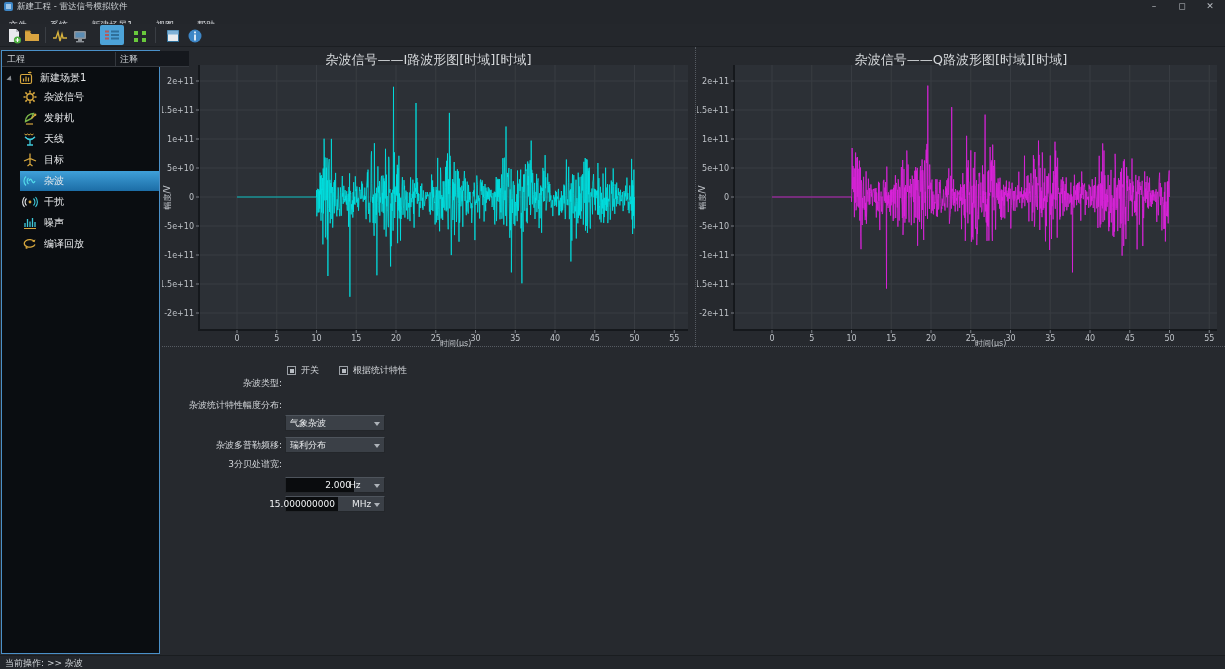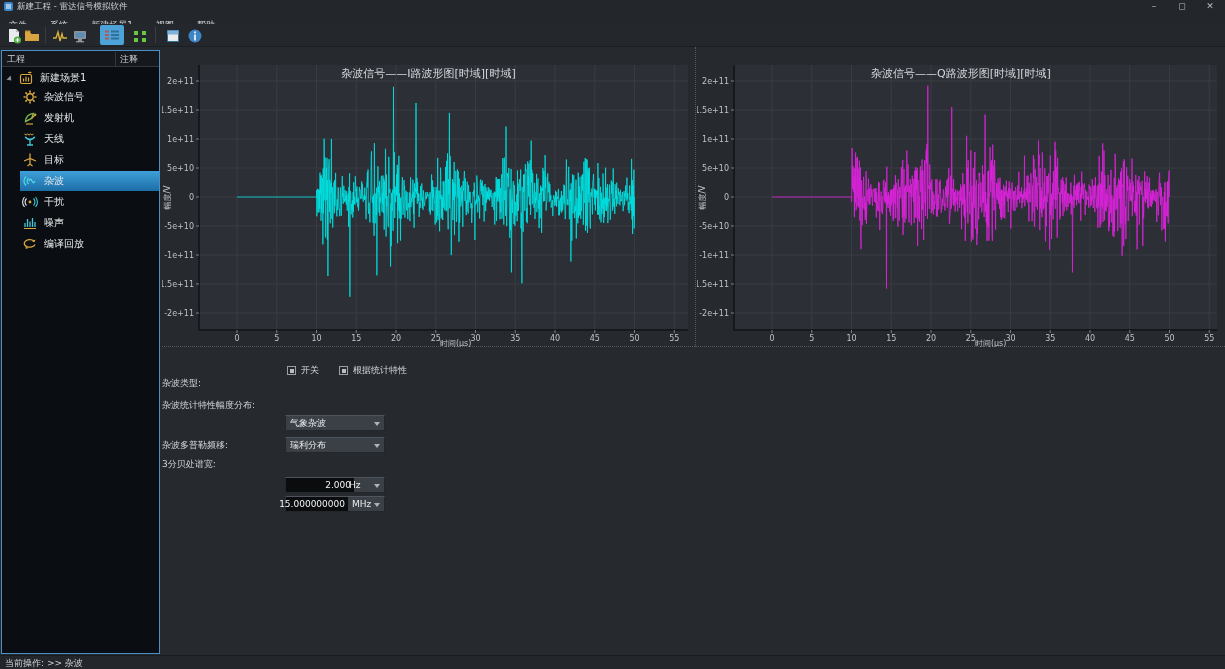--- a/index.html
+++ b/index.html
@@ -24,46 +24,46 @@
   .tbtn { position:absolute; top:2px; width:20px; height:19px; }
   .tbtn svg { position:absolute; left:1px; top:1px; }
   .tbtn.selected { background:#4da3d8; border-radius:2px; width:24px; height:20px; top:1px; }
   .tsep { position:absolute; top:3px; width:1px; height:16px; background:#3a3e44; }
 
   
   .main { position:absolute; left:0; top:47px; width:1225px; height:608px; background:#26292e; }
 
   
   .sidebar { position:absolute; left:1px; top:3px; width:159px; height:604px; background:#0a0d11; border:1px solid #4a90c8; }
-  .tree-header { position:absolute; left:0; top:0; width:157px; height:16px; background:#15181d; border-bottom:1px solid #34383e; }
+  .tree-header { position:absolute; left:0; top:0; width:187px; height:16px; background:#15181d; border-bottom:1px solid #34383e; }
   .tree-header .col { position:absolute; top:0; font-size:9px; line-height:16px; color:#cfd3d7; }
   .col1 { left:5px; } .col2 { left:118px; }
   .hdr-div { position:absolute; left:113px; top:1px; width:1px; height:14px; background:#34383e; }
   .trow { position:absolute; left:18px; width:139px; height:20px; }
   .trow .ticon { position:absolute; left:2px; top:2px; width:16px; height:16px; }
   .trow .tlabel { position:absolute; left:24px; top:0; font-size:10px; line-height:20px; color:#e8eaec; white-space:nowrap; }
   .trow.root { left:2px; width:155px; }
   .trow.root .ticon { left:14px; }
   .trow.root .tlabel { left:36px; }
   .trow.selected { background:linear-gradient(#3fa0d9,#1c6da6); }
   .expander { position:absolute; left:4px; top:8px; width:0; height:0;
               border-left:4px solid #8a8f95; border-top:3px solid transparent; border-bottom:3px solid transparent; transform:rotate(45deg); }
 
   
   .content { position:absolute; left:162px; top:0; width:1063px; height:608px; }
   .charts { position:absolute; left:0; top:0; width:1063px; height:300px; border-bottom:1px dotted #565b62; }
   .chart-panel { position:absolute; top:0; height:300px; }
   .panel1 { left:0; width:534px; border-right:1px dotted #565b62; }
   .panel2 { left:535px; width:528px; }
-  .chart-title { position:absolute; left:0; top:4px; width:100%; text-align:center; font-size:11px; color:#d6d9dc;margin-top:15px; }
+  .chart-title { position:absolute; left:0; top:4px; width:100%; text-align:center; font-size:13px; color:#d6d9dc; }
 
   
   .form { position:absolute; left:0; top:301px; width:1063px; height:307px; }
   .frow { position:absolute; height:17px; }
-  .flabel { position:absolute; left:0; top:0; width:120px; font-size:9px; line-height:17px; color:#d3d6da; white-space:nowrap; }
+  .flabel { position:absolute; left:0; top:0; width:120px; text-align:right; font-size:9px; line-height:17px; color:#d3d6da; white-space:nowrap; }
   .fctrl { position:absolute; left:123px; top:0; width:100px; height:16px;margin-top:40px; }
   .combo { position:absolute; inset:0; background:#3b4047; border:1px solid #23262a; border-top-color:#4e545c; }
   .combo .ctext { position:absolute; left:4px; top:0; font-size:9px; line-height:14px; color:#eceef0; }
   .arrow { position:absolute; right:4px; top:6px; width:0; height:0;
            border-left:3.5px solid transparent; border-right:3.5px solid transparent; border-top:4px solid #aeb3b9; }
   .valbox { position:absolute; left:0; top:0; bottom:0; background:#0a0c0e; }
   .valbox span { position:absolute; right:3px; top:0; font-size:9px; line-height:14px; color:#f2f4f6; }
   .unit { position:absolute; font-size:9px; line-height:14px; color:#e8eaec; }
   .plainfield { position:absolute; inset:0; background:#0a0c0e; border:1px solid #70757c; }
   .plainfield span { position:absolute; right:4px; top:0; font-size:9px; line-height:14px; color:#f2f4f6; }
@@ -456,21 +456,21 @@
             <span class="unit" style="left:63px">Hz</span>
             <span class="arrow"></span>
           </div>
             </div>
         </div>
 
         <div class="frow" style="top:108px;left:0;width:400px">
           <span class="flabel">3分贝处谱宽:</span>
           <div class="fctrl">
               <div class="combo">
-            <div class="valbox" style="width:62px">
+            <div class="valbox" style="width:52px">
                   <span>15.000000000</span>
                 </div>
             <span class="unit" style="left:66px">MHz</span>
             <span class="arrow"></span>
           </div>
             </div>
         </div>
 
       </div>
     </div>

